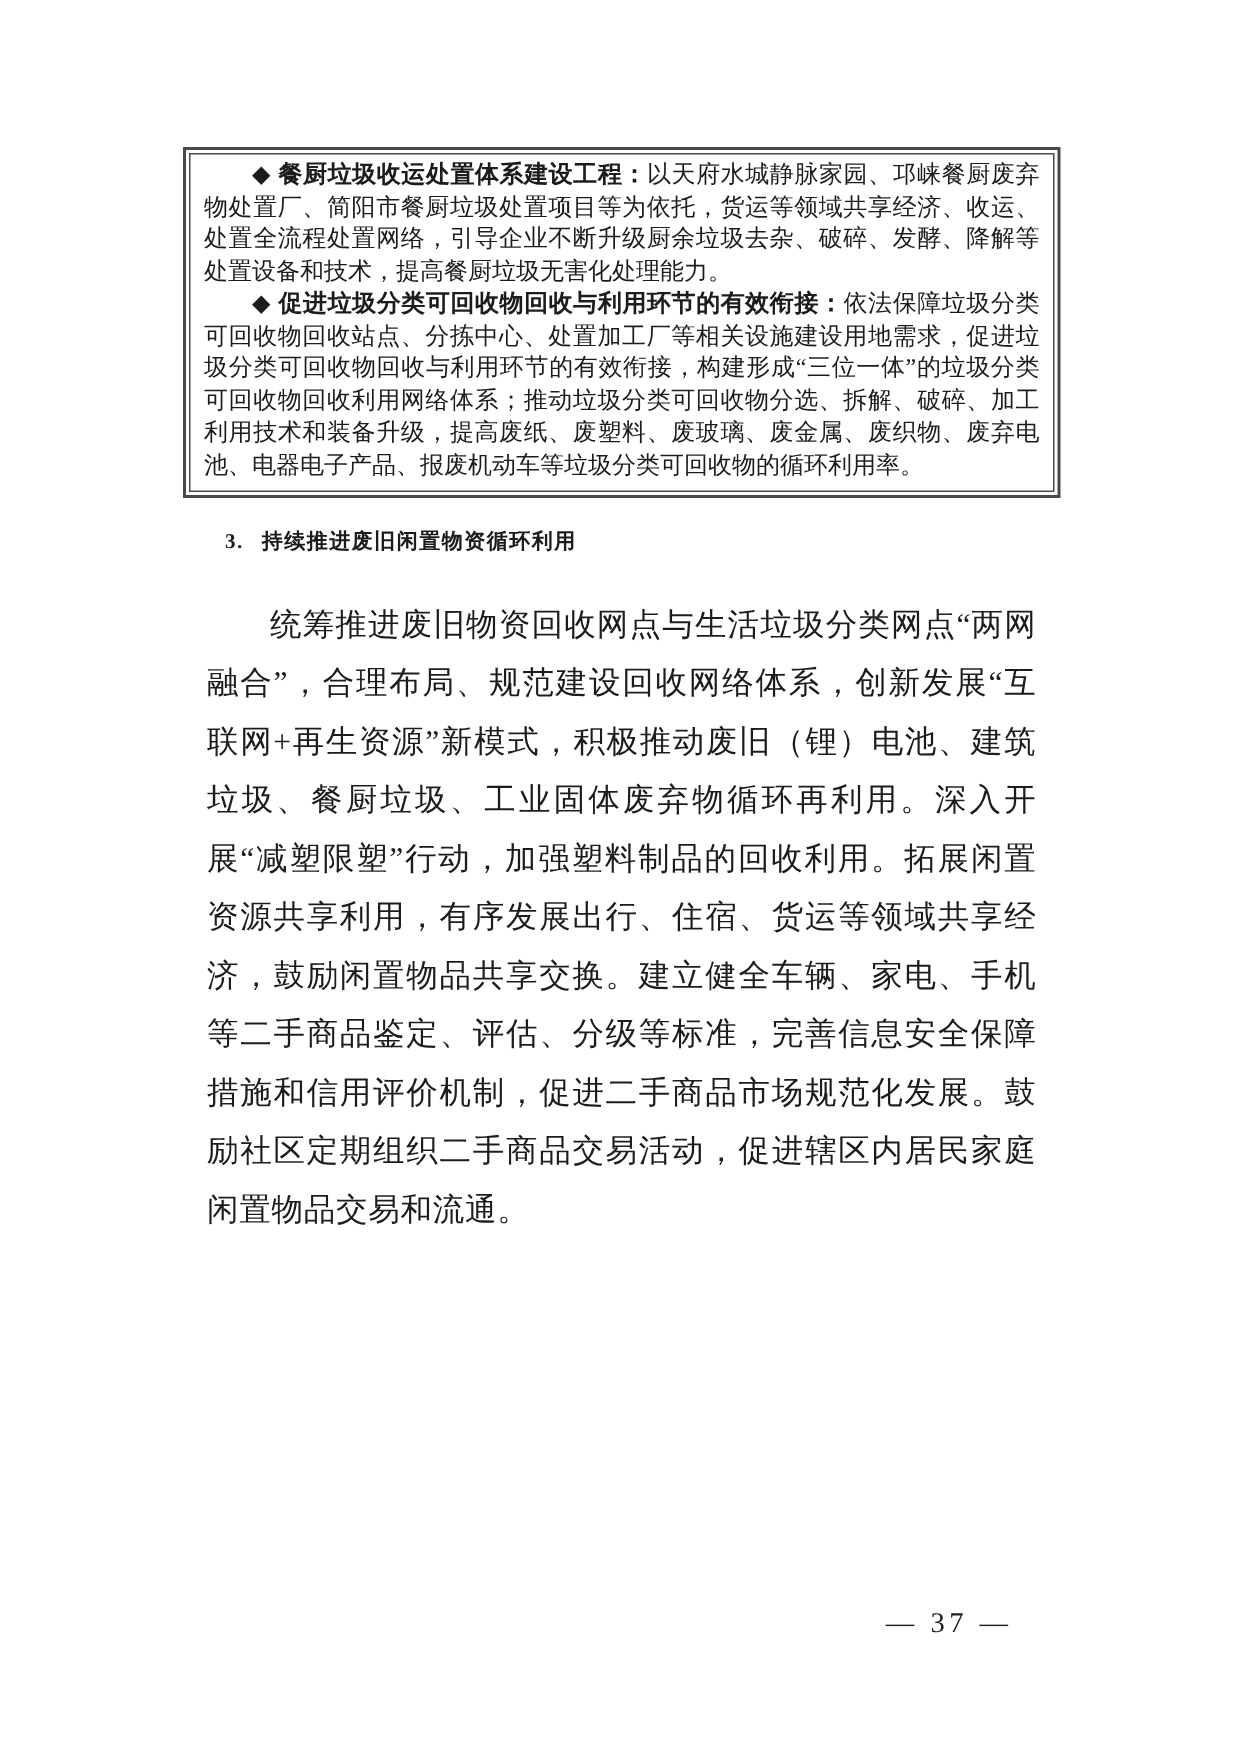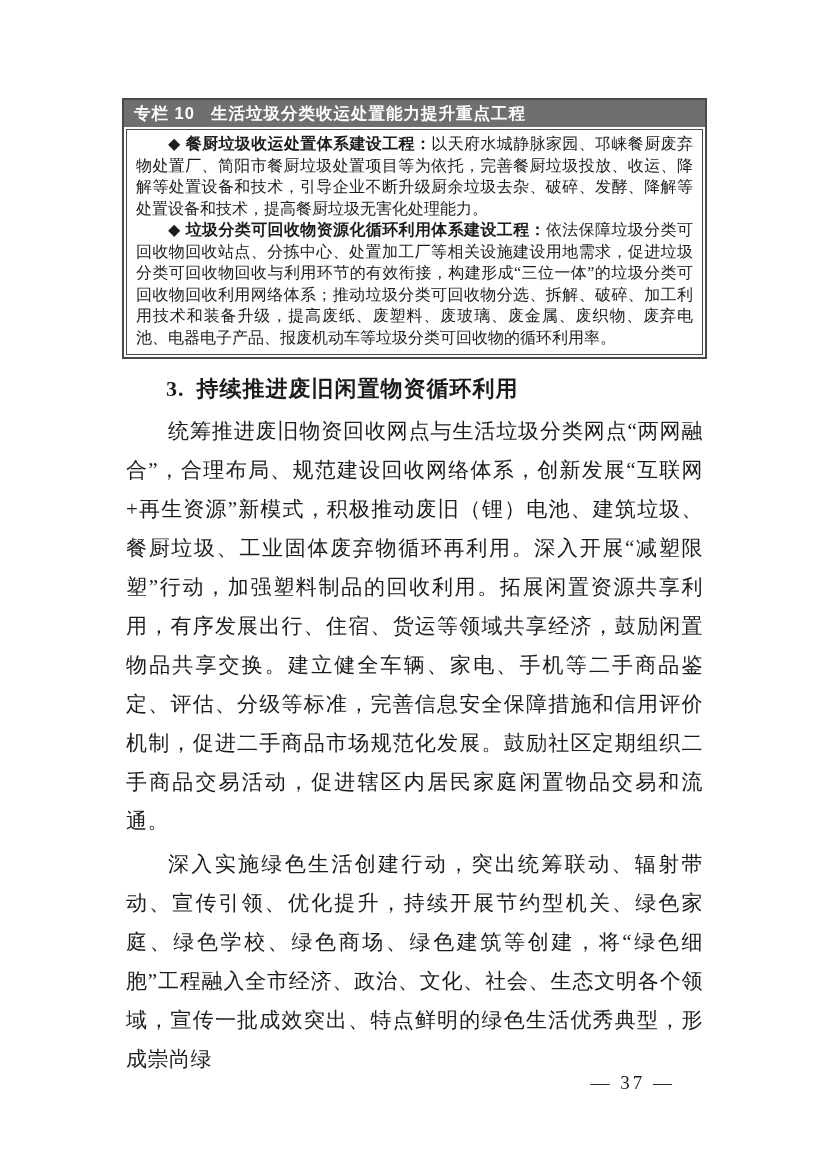--- a/index.html
+++ b/index.html
@@ -48,30 +48,30 @@
     text-align:justify;
   }
   .panel-item{margin:0;text-indent:2em;}
   .panel-item .bullet{margin-right:5px;}
   .panel-item .item-label{
     font-weight:bold;
     font-family:Liberation Sans, sans-serif;
   }
   
   .sec-heading{
-    font-size:22px;
+    font-size:14px;
     font-weight:bold;
     line-height:39px;
     margin:10px 0 0 0;
     text-indent:2em;
     letter-spacing:1px;
   }
   .sec-heading .sec-title{margin-left:12px;}
   .body-para{
-    margin:4px;
+    margin:16px;
     font-size:21px;
     line-height:39px;
     letter-spacing:0.5px;
     text-align:justify;
     text-indent:2em;
   }
   
   .page-number{
     position:absolute;
     top:1072px;
@@ -81,30 +81,26 @@
     white-space:nowrap;
   }
 </style>
 </head>
 <body>
 
 <div class="page">
   <div class="content">
 
     <section class="panel">
-      <div class="panel-header">
-        <span>专栏 10</span><span class="panel-title-rest">生活垃圾分类收运处置能力提升重点工程</span>
-      </div>
       <div class="panel-body">
-        <p class="panel-item"><span class="bullet">◆</span><span class="item-label">餐厨垃圾收运处置体系建设工程：</span><span class="item-text">以天府水城静脉家园、邛崃餐厨废弃物处置厂、简阳市餐厨垃圾处置项目等为依托，完善餐厨垃圾投放、收运、降解等处置设备和技术，引导企业不断升级厨余垃圾去杂、破碎、发酵、降解等处置设备和技术，提高餐厨垃圾无害化处理能力。</span></p>
-        <p class="panel-item"><span class="bullet">◆</span><span class="item-label">垃圾分类可回收物资源化循环利用体系建设工程：</span><span class="item-text">依法保障垃圾分类可回收物回收站点、分拣中心、处置加工厂等相关设施建设用地需求，促进垃圾分类可回收物回收与利用环节的有效衔接，构建形成“三位一体”的垃圾分类可回收物回收利用网络体系；推动垃圾分类可回收物分选、拆解、破碎、加工利用技术和装备升级，提高废纸、废塑料、废玻璃、废金属、废织物、废弃电池、电器电子产品、报废机动车等垃圾分类可回收物的循环利用率。</span></p>
+        <p class="panel-item"><span class="bullet">◆</span><span class="item-label">餐厨垃圾收运处置体系建设工程：</span><span class="item-text">以天府水城静脉家园、邛崃餐厨废弃物处置厂、简阳市餐厨垃圾处置项目等为依托，货运等领域共享经济、收运、处置全流程处置网络，引导企业不断升级厨余垃圾去杂、破碎、发酵、降解等处置设备和技术，提高餐厨垃圾无害化处理能力。</span></p>
+        <p class="panel-item"><span class="bullet">◆</span><span class="item-label">促进垃圾分类可回收物回收与利用环节的有效衔接：</span><span class="item-text">依法保障垃圾分类可回收物回收站点、分拣中心、处置加工厂等相关设施建设用地需求，促进垃圾分类可回收物回收与利用环节的有效衔接，构建形成“三位一体”的垃圾分类可回收物回收利用网络体系；推动垃圾分类可回收物分选、拆解、破碎、加工利用技术和装备升级，提高废纸、废塑料、废玻璃、废金属、废织物、废弃电池、电器电子产品、报废机动车等垃圾分类可回收物的循环利用率。</span></p>
       </div>
     </section>
 
     <h3 class="sec-heading"><span>3.</span><span class="sec-title">持续推进废旧闲置物资循环利用</span></h3>
     <p class="body-para">统筹推进废旧物资回收网点与生活垃圾分类网点“两网融合”，合理布局、规范建设回收网络体系，创新发展“互联网+再生资源”新模式，积极推动废旧（锂）电池、建筑垃圾、餐厨垃圾、工业固体废弃物循环再利用。深入开展“减塑限塑”行动，加强塑料制品的回收利用。拓展闲置资源共享利用，有序发展出行、住宿、货运等领域共享经济，鼓励闲置物品共享交换。建立健全车辆、家电、手机等二手商品鉴定、评估、分级等标准，完善信息安全保障措施和信用评价机制，促进二手商品市场规范化发展。鼓励社区定期组织二手商品交易活动，促进辖区内居民家庭闲置物品交易和流通。</p>
 
-    <p class="body-para">深入实施绿色生活创建行动，突出统筹联动、辐射带动、宣传引领、优化提升，持续开展节约型机关、绿色家庭、绿色学校、绿色商场、绿色建筑等创建，将“绿色细胞”工程融入全市经济、政治、文化、社会、生态文明各个领域，宣传一批成效突出、特点鲜明的绿色生活优秀典型，形成崇尚绿</p>
 
   </div>
 
   <div class="page-number">— 37 —</div>
 </div>
 
 </body></html>

